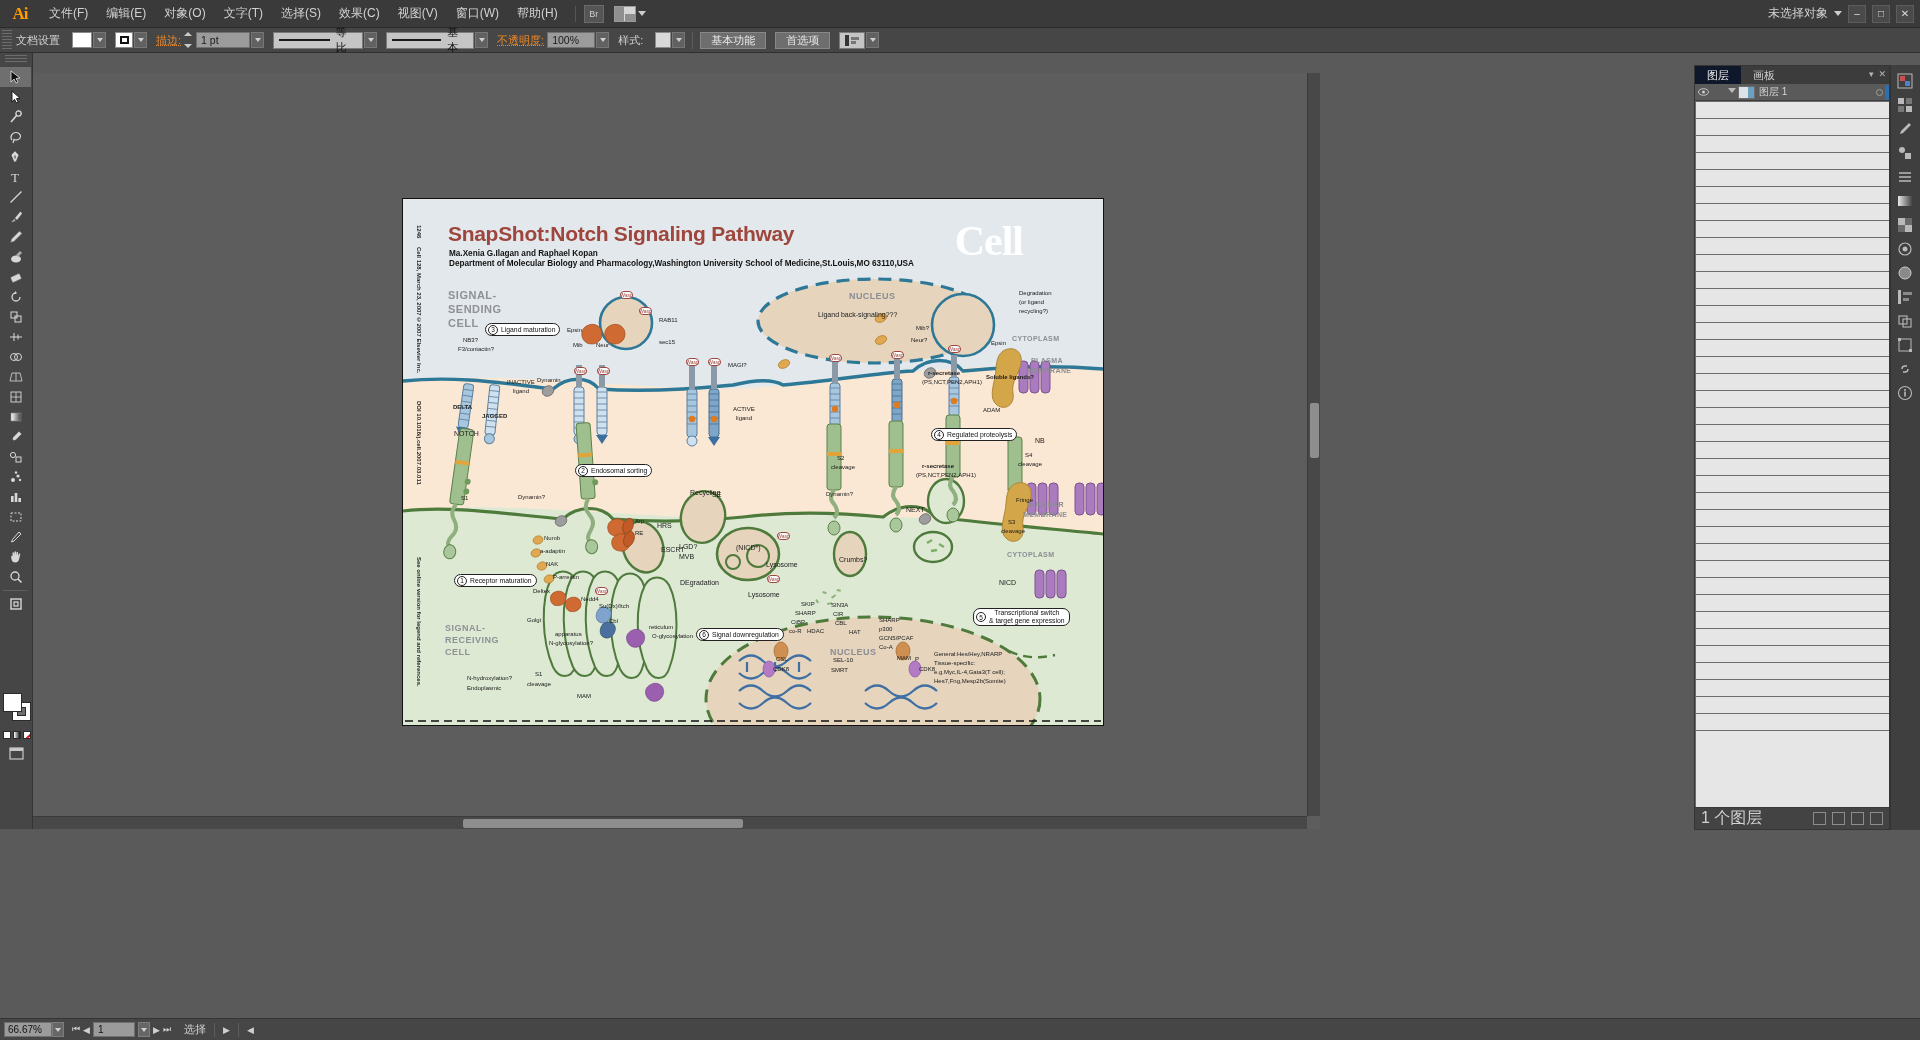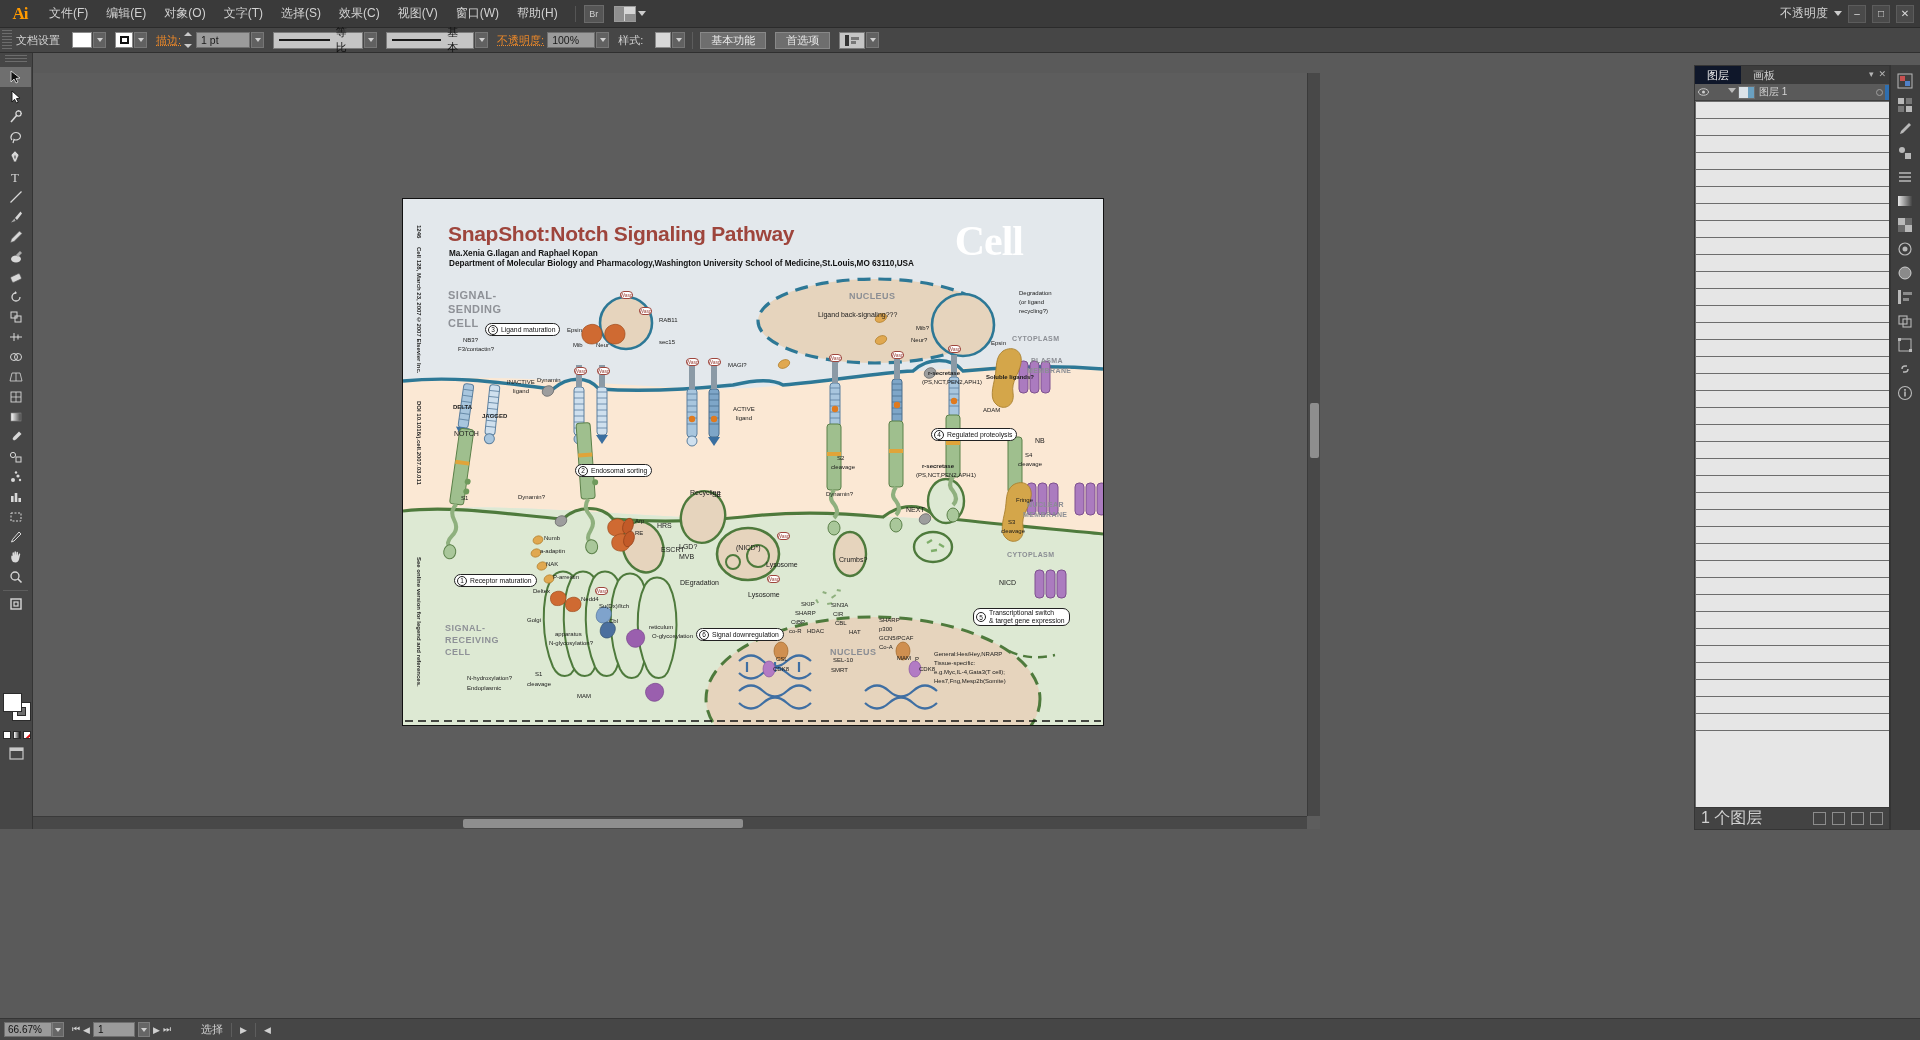--- a/index.html
+++ b/index.html
@@ -95,21 +95,21 @@
   
   .statusbar { position:absolute; left:0; bottom:0; width:1920px; height:22px; background:#464646;
     border-top:1px solid #353535; display:flex; align-items:center; gap:0px; }
   .sb-zoom { width:48px; height:15px; background:#9b9b9b; border:1px solid #6f6f6f;
     color:#111; font-size:10px; display:flex; align-items:center; padding-left:3px; margin-left:4px;}
   .sb-dd { width:12px;height:15px;background:#666;border:1px solid #7d7d7d;display:flex;align-items:center;justify-content:center;}
   .sb-nav { display:flex; align-items:center; gap:3px; margin-left:8px; }
   .sb-arrow { color:#d0d0d0; font-size:9px; }
   .sb-page { width:42px; height:15px; background:#9b9b9b; border:1px solid #6f6f6f; color:#111;
      font-size:10px; display:flex;align-items:center;padding-left:4px;}
-  .sb-text { color:#d2d2d2; font-size:11px; margin-left:30px; }
+  .sb-text { color:#d2d2d2; font-size:11px; margin-left:13px; }
   .sb-sep { width:1px;height:14px;background:#5d5d5d;margin:0 8px;}
 
   
   .rightdock { position:absolute; right:30px; top:65px; width:196px; height:765px;
     background:#484848; border:1px solid #353535; }
   .panel-tabs { height:18px; background:#3c3c3c; display:flex; align-items:stretch; position:relative;}
   .ptab { padding:0 12px; display:flex; align-items:center; color:#cfcfcf; font-size:11px; }
   .ptab.active { background:#0f172a; color:#f0f0f0; }
   .panel-close { position:absolute; right:3px; top:3px; display:flex; gap:5px; }
   .panel-close span { color:#b6b6b6; font-size:9px; }
@@ -138,21 +138,21 @@
   .lf-icons { margin-left:auto; display:flex; gap:6px; padding-right:6px; }
   .lf-icons div { width:13px; height:13px; border:1px solid #8c8c8c; }
 
   
   .iconrail { position:absolute; right:0; top:65px; width:30px; height:765px; background:#3f3f3f;
     border-left:1px solid #343434; padding-top:4px; }
   .ri { width:28px; height:24px; display:flex; align-items:center; justify-content:center; }
   .ri svg { display:block; }
 
   
-  .art { position:absolute; left:0; top:0; width:628px; height:526px; }
+  .art { position:absolute; left:0; top:0; width:628px; height:526px;text-align:center; }
   .art-title { position:absolute; left:45px; top:23px; color:#9e453c; font-size:21px;
     font-weight:bold; letter-spacing:-0.3px; white-space:nowrap; }
   .art-authors { position:absolute; left:46px; top:50px; font-size:8.2px; color:#111; font-weight:bold; white-space:nowrap;}
   .art-affil { position:absolute; left:46px; top:60px; font-size:8.2px; color:#111; font-weight:bold; white-space:nowrap;}
   .cellmark { position:absolute; right:8px; top:18px; color:#fff; font-size:42px;
      font-family:"Liberation Serif", serif; font-weight:bold; letter-spacing:-1px; }
   .vert-text { position:absolute; writing-mode:vertical-rl; text-orientation:mixed;
      font-size:6px; color:#222; font-weight:bold; white-space:nowrap; }
 
   .lbl { position:absolute; font-size:6px; color:#1a1a1a; white-space:nowrap; }
@@ -188,21 +188,21 @@
     <div class="menu-item">视图(V)</div>
     <div class="menu-item">窗口(W)</div>
     <div class="menu-item">帮助(H)</div>
     <div class="mb-sep"></div>
     <div class="br-btn">Br</div>
     <div class="ws-btn">
       <div class="ws-icon"></div>
       <div class="caret-dn"></div>
     </div>
     <div class="mb-right">
-      <span class="essentials">不透明度</span>
+      <span class="essentials">未选择对象</span>
       <div class="caret-dn"></div>
       <div class="wbtn">–</div>
       <div class="wbtn">□</div>
       <div class="wbtn">✕</div>
     </div>
   </div>
 
   <div class="controlbar">
     <div class="grip"></div>
     <div class="cb-label">文档设置</div>

